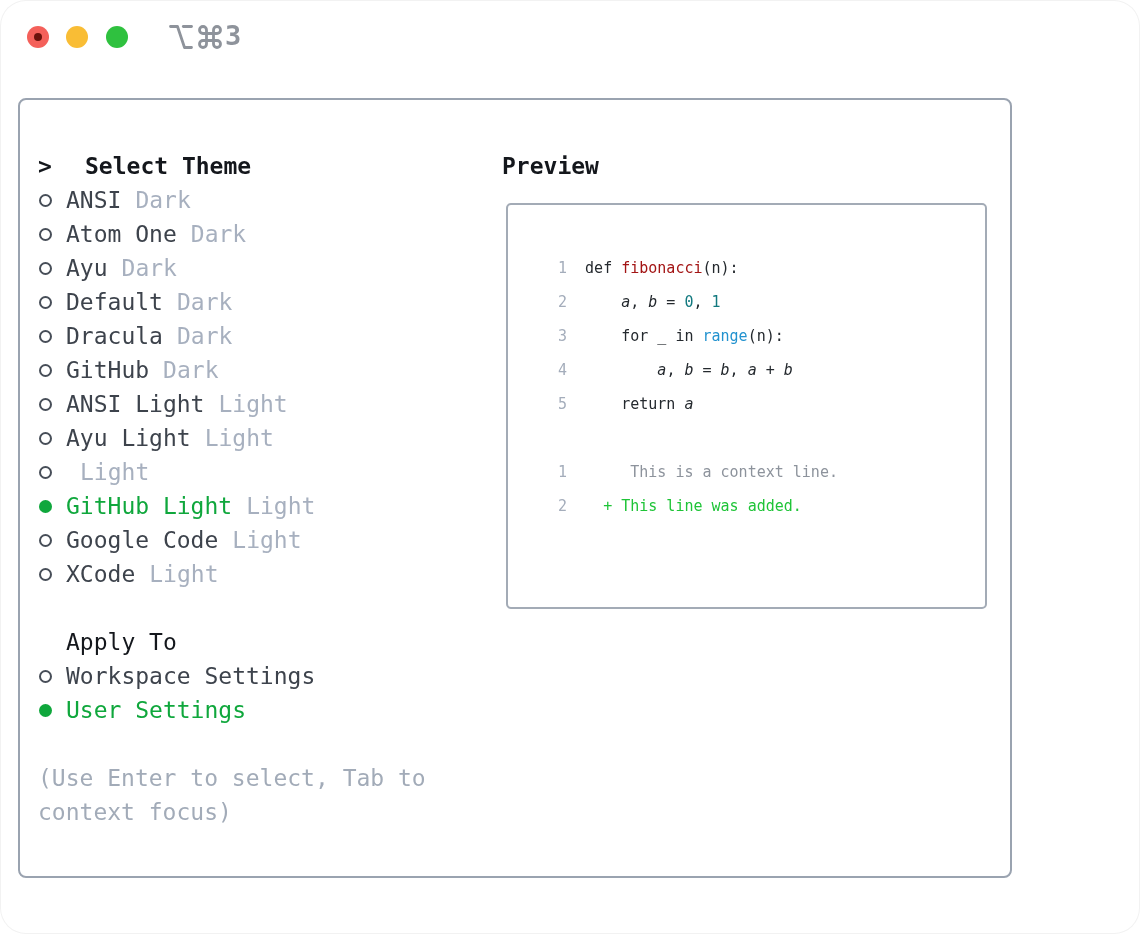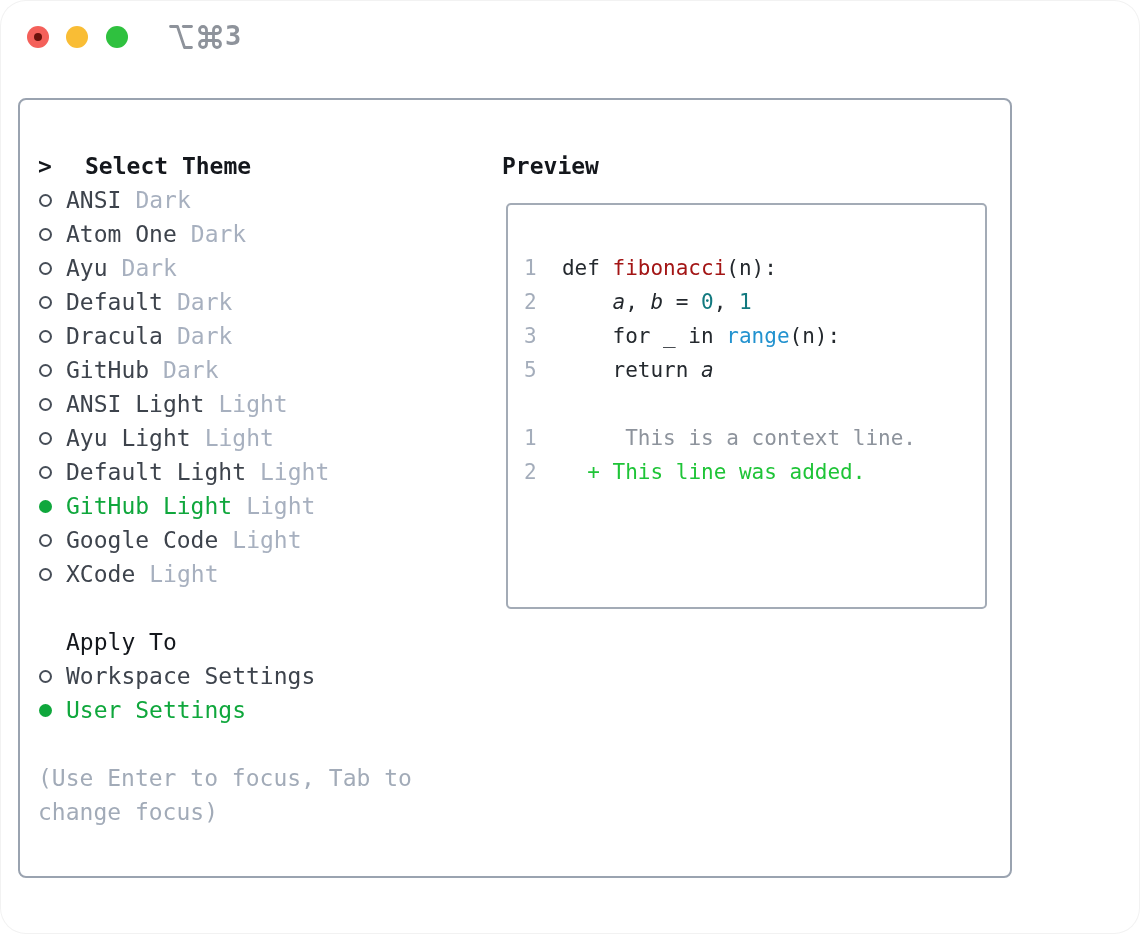--- a/index.html
+++ b/index.html
@@ -32,21 +32,21 @@
   .radio.on{background:var(--accent-green);}
   .opt-name{color:var(--item-text);}
   .opt-name.selected{color:var(--accent-green);}
   .opt-tag{color:var(--tag-gray);margin-left:14px;}
   .hint{margin-left:0;max-width:436px;font-size:23px;line-height:34px;color:var(--muted-gray);white-space:normal;}
 
   
   .preview-title{position:absolute;left:482px;top:49px;height:34px;display:flex;align-items:center;font-size:23px;font-weight:bold;color:var(--heading-text);}
   .preview-box{position:absolute;left:486px;top:103px;width:477px;height:402px;border:2px solid var(--preview-border);border-radius:5px;box-sizing:content-box;overflow:hidden;}
   .code{padding:46px 0 0 16px;}
-  .code-line{height:34px;line-height:34px;white-space:pre;font-size:21px;}
+  .code-line{height:34px;line-height:34px;white-space:pre;font-size:15px;margin-left:34px;}
   .tk-ln{color:var(--lineno-gray);}
   .tk-code{color:var(--code-text);}
   .tk-var{color:var(--code-text);font-style:italic;}
   .tk-func{color:var(--func-red);}
   .tk-num{color:var(--number-teal);}
   .tk-builtin{color:var(--builtin-blue);}
   .tk-ctx{color:var(--context-gray);}
   .tk-del{color:var(--deleted-red);}
   .tk-add{color:var(--added-green);}
 </style>
@@ -122,21 +122,20 @@
   </div>
 
   <div class="row">
     <span class="marker-cell"><span class="radio off"></span></span>
     <span class="opt-name">Ayu Light</span>
     <span class="opt-tag">Light</span>
   </div>
 
   <div class="row">
     <span class="marker-cell"><span class="radio off"></span></span>
-    <span class="opt-name">Default Light</span>
     <span class="opt-tag">Light</span>
   </div>
 
   <div class="row">
     <span class="marker-cell"><span class="radio on"></span></span>
     <span class="opt-name selected">GitHub Light</span>
     <span class="opt-tag">Light</span>
   </div>
 
   <div class="row">
@@ -168,30 +167,31 @@
 
   <div class="row">
     <span class="marker-cell"><span class="radio on"></span></span>
     <span class="opt-name selected">User Settings</span>
     
   </div>
 </div>
 
       <div class="row spacer"></div>
 
-      <div class="hint">(Use Enter to focus, Tab to change focus)</div>
+      <div class="hint">(Use Enter to select, Tab to context focus)</div>
     </div>
 
     <div class="preview-title">Preview</div>
 
     <div class="preview-box">
       <div class="code" id="code-area">
           <div class="code-line"><span class="tk-ln">1</span><span class="tk-code">  def </span><span class="tk-func">fibonacci</span><span class="tk-code">(n):</span></div>
           <div class="code-line"><span class="tk-ln">2</span><span class="tk-code">      </span><span class="tk-var">a</span><span class="tk-code">, </span><span class="tk-var">b</span><span class="tk-code"> = </span><span class="tk-num">0</span><span class="tk-code">, </span><span class="tk-num">1</span></div>
           <div class="code-line"><span class="tk-ln">3</span><span class="tk-code">      for _ in </span><span class="tk-builtin">range</span><span class="tk-code">(n):</span></div>
+          <div class="code-line"><span class="tk-ln">4</span><span class="tk-code">          </span><span class="tk-var">a</span><span class="tk-code">, </span><span class="tk-var">b</span><span class="tk-code"> = </span><span class="tk-var">b</span><span class="tk-code">, </span><span class="tk-var">a</span><span class="tk-code"> + </span><span class="tk-var">b</span></div>
           <div class="code-line"><span class="tk-ln">5</span><span class="tk-code">      return </span><span class="tk-var">a</span></div>
           <div class="code-line"></div>
           <div class="code-line"><span class="tk-ln">1</span><span class="tk-code">       </span><span class="tk-ctx">This is a context line.</span></div>
           <div class="code-line"><span class="tk-ln">2</span><span class="tk-code">    </span><span class="tk-add">+ This line was added.</span></div>
         </div>
     </div>
 
   </div>
 </div>
 

